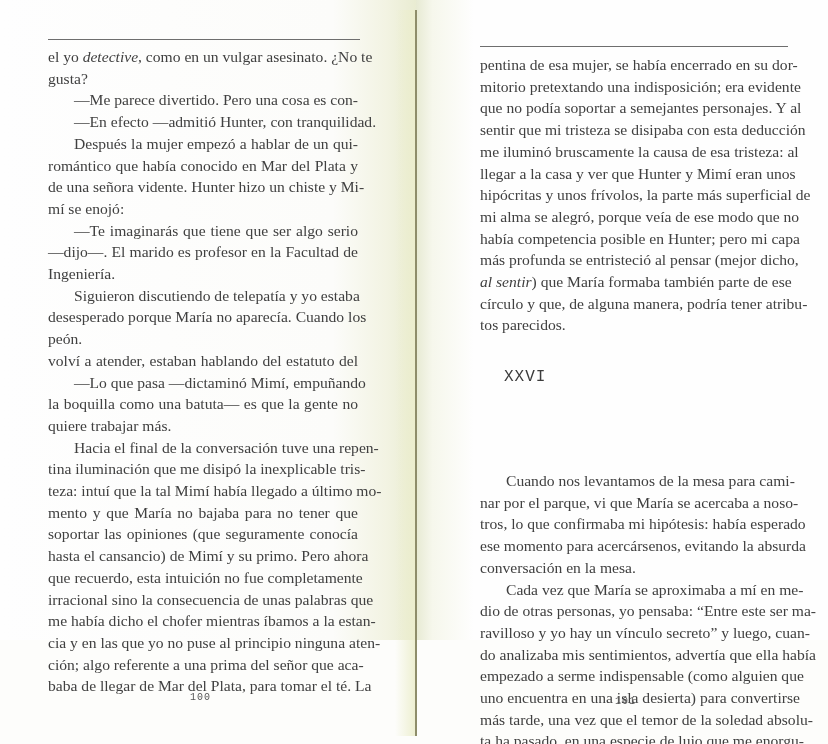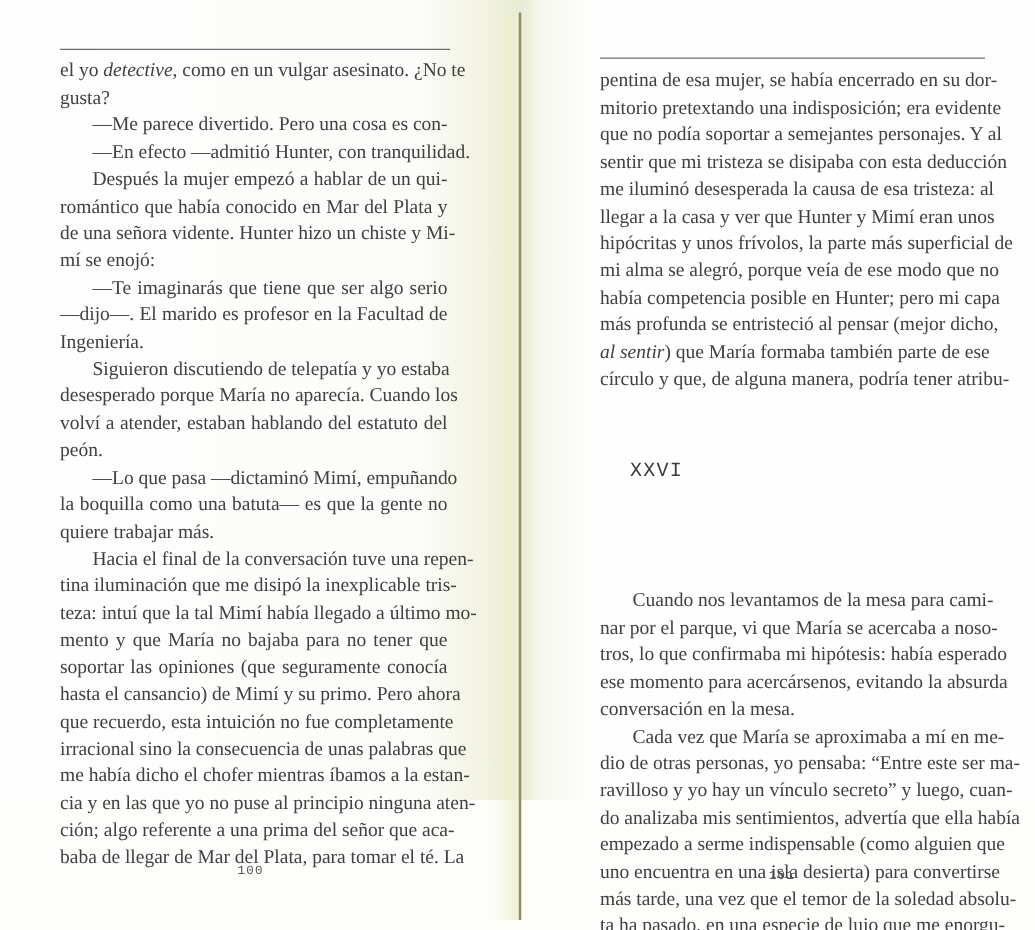--- a/index.html
+++ b/index.html
@@ -59,22 +59,22 @@
         <span class="line indent">—En efecto —admitió Hunter, con tranquilidad.</span>
         <span class="line indent">Después la mujer empezó a hablar de un qui-</span>
         <span class="line">romántico que había conocido en Mar del Plata y</span>
         <span class="line">de una señora vidente. Hunter hizo un chiste y Mi-</span>
         <span class="line last">mí se enojó:</span>
         <span class="line indent">—Te imaginarás que tiene que ser algo serio</span>
         <span class="line">—dijo—. El marido es profesor en la Facultad de</span>
         <span class="line last">Ingeniería.</span>
         <span class="line indent">Siguieron discutiendo de telepatía y yo estaba</span>
         <span class="line">desesperado porque María no aparecía. Cuando los</span>
+        <span class="line last">peón.</span>
         <span class="line">volví a atender, estaban hablando del estatuto del</span>
-        <span class="line last">peón.</span>
         <span class="line indent">—Lo que pasa —dictaminó Mimí, empuñando</span>
         <span class="line">la boquilla como una batuta— es que la gente no</span>
         <span class="line last">quiere trabajar más.</span>
         <span class="line indent">Hacia el final de la conversación tuve una repen-</span>
         <span class="line">tina iluminación que me disipó la inexplicable tris-</span>
         <span class="line">teza: intuí que la tal Mimí había llegado a último mo-</span>
         <span class="line">mento y que María no bajaba para no tener que</span>
         <span class="line">soportar las opiniones (que seguramente conocía</span>
         <span class="line">hasta el cansancio) de Mimí y su primo. Pero ahora</span>
         <span class="line">que recuerdo, esta intuición no fue completamente</span>
@@ -87,28 +87,29 @@
     <div class="folio" style="left:190px; top:692px;">100</div>
   </div>
 
   <div class="page page-right">
     <div class="rule" style="left:64px; top:46px; width:308px;"></div>
     <div class="text-block" id="right-text-top" style="left:64px; top:54px; width:308px;">
         <span class="line">pentina de esa mujer, se había encerrado en su dor-</span>
         <span class="line">mitorio pretextando una indisposición; era evidente</span>
         <span class="line">que no podía soportar a semejantes personajes. Y al</span>
         <span class="line">sentir que mi tristeza se disipaba con esta deducción</span>
-        <span class="line">me iluminó desesperada la causa de esa tristeza: al</span>
+        <span class="line">me iluminó bruscamente la causa de esa tristeza: al</span>
         <span class="line">llegar a la casa y ver que Hunter y Mimí eran unos</span>
         <span class="line">hipócritas y unos frívolos, la parte más superficial de</span>
         <span class="line">mi alma se alegró, porque veía de ese modo que no</span>
         <span class="line">había competencia posible en Hunter; pero mi capa</span>
         <span class="line">más profunda se entristeció al pensar (mejor dicho,</span>
         <span class="line"><em>al sentir</em>) que María formaba también parte de ese</span>
         <span class="line">círculo y que, de alguna manera, podría tener atribu-</span>
+        <span class="line last">tos parecidos.</span>
       </div>
     <div class="chapter" style="left:88px; top:368px;">XXVI</div>
     <div class="text-block" id="right-text-bottom" style="left:64px; top:430px; width:308px;margin-top:40px;">
         <span class="line indent">Cuando nos levantamos de la mesa para cami-</span>
         <span class="line">nar por el parque, vi que María se acercaba a noso-</span>
         <span class="line">tros, lo que confirmaba mi hipótesis: había esperado</span>
         <span class="line">ese momento para acercársenos, evitando la absurda</span>
         <span class="line last">conversación en la mesa.</span>
         <span class="line indent">Cada vez que María se aproximaba a mí en me-</span>
         <span class="line">dio de otras personas, yo pensaba: “Entre este ser ma-</span>

